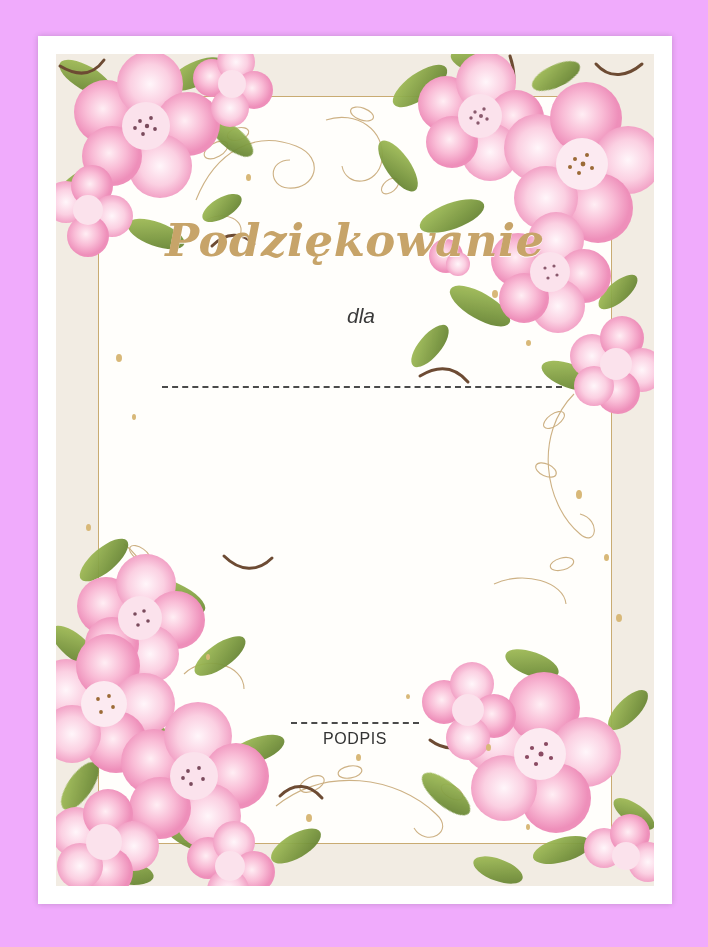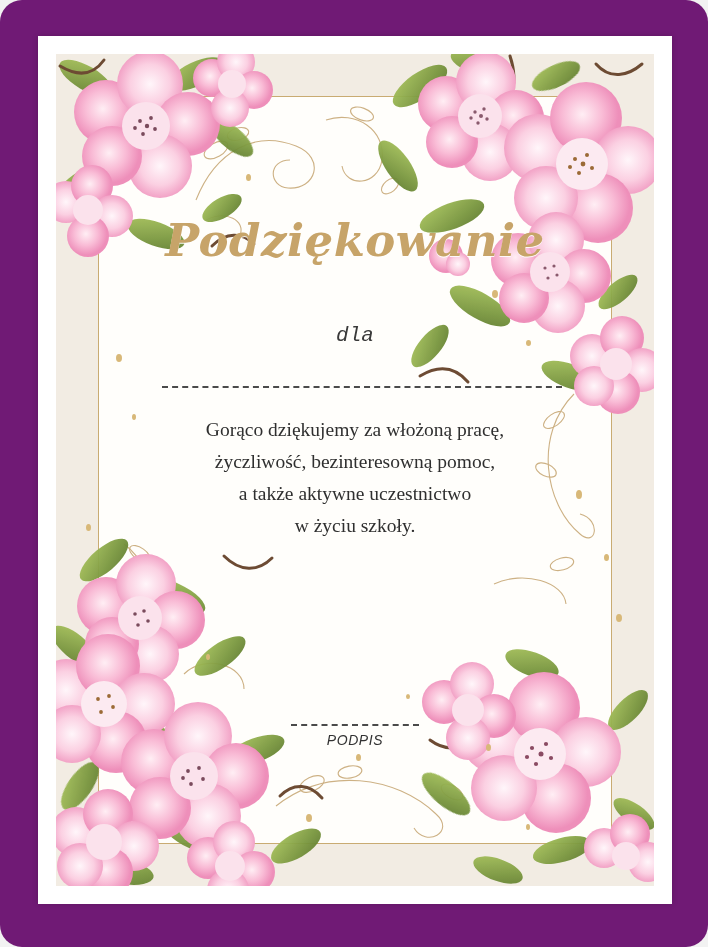--- a/index.html
+++ b/index.html
@@ -12,22 +12,21 @@
     height: 947px;
     overflow: hidden;
     font-family: "Liberation Serif", serif;
   }
 
   
   #page {
     position: relative;
     width: 708px;
     height: 947px;
-    background: #701a75;
-    border-radius: 22px;
+    background: #f0abfc;
   }
 
   
   #paper {
     position: absolute;
     left: 38px;
     top: 36px;
     width: 634px;
     height: 868px;
     background: #ffffff;
@@ -85,28 +84,27 @@
     font-weight: bold;
     font-size: 45px;
     letter-spacing: 0.5px;
     color: #c7a469;
     text-shadow: 0 1px 0 rgba(255,255,255,0.9);
   }
 
   #subtitle {
     position: absolute;
     top: 208px;
-    left: 0;
+    left: 6px;
     width: 100%;
     text-align: center;
-    font-family: Liberation Mono, monospace;
+    font-family: Liberation Sans, sans-serif;
     font-style: italic;
     font-size: 21px;
     color: #3a3a3a;
-    margin-top: 20px;
   }
 
   
   #name-line {
     position: absolute;
     top: 290px;
     left: 64px;
     width: 400px;
     border-top: 2px dashed #4a4a4a;
   }
@@ -138,24 +136,23 @@
     width: 140px;
     text-align: center;
   }
   .sig-rule {
     border-top: 2px dashed #4a4a4a;
     width: 128px;
     margin: 0 auto 6px auto;
   }
   .sig-label {
     font-family: "Liberation Sans", sans-serif;
-    font-size: 14px;
+    font-size: 16px;
     letter-spacing: 0.6px;
     color: #333;
-    font-style: italic;
   }
 
   
   .floral {
     position: absolute;
     z-index: 30;
     pointer-events: none;
   }
   #floral-tr { right: -6px; top: -8px; width: 300px; height: 380px; }
   #floral-tl { left: -10px; top: -6px; width: 230px; height: 230px; }
@@ -513,26 +510,20 @@
           </g>
         </g>
       </svg>
 
       <div id="content">
         <div id="title">Podziękowanie</div>
         <div id="subtitle">dla</div>
 
         <div id="name-line"></div>
 
-        <div id="body-text">
-          <span class="line">Gorąco dziękujemy za włożoną pracę,</span>
-          <span class="line">życzliwość, bezinteresowną pomoc,</span>
-          <span class="line">a także aktywne uczestnictwo</span>
-          <span class="line">w życiu szkoły.</span>
-        </div>
 
         <div id="sig-row">
           <div class="sig-block">
             <div class="sig-rule"></div>
             <div class="sig-label">PODPIS</div>
           </div>
         </div>
       </div>
 
     </div>

